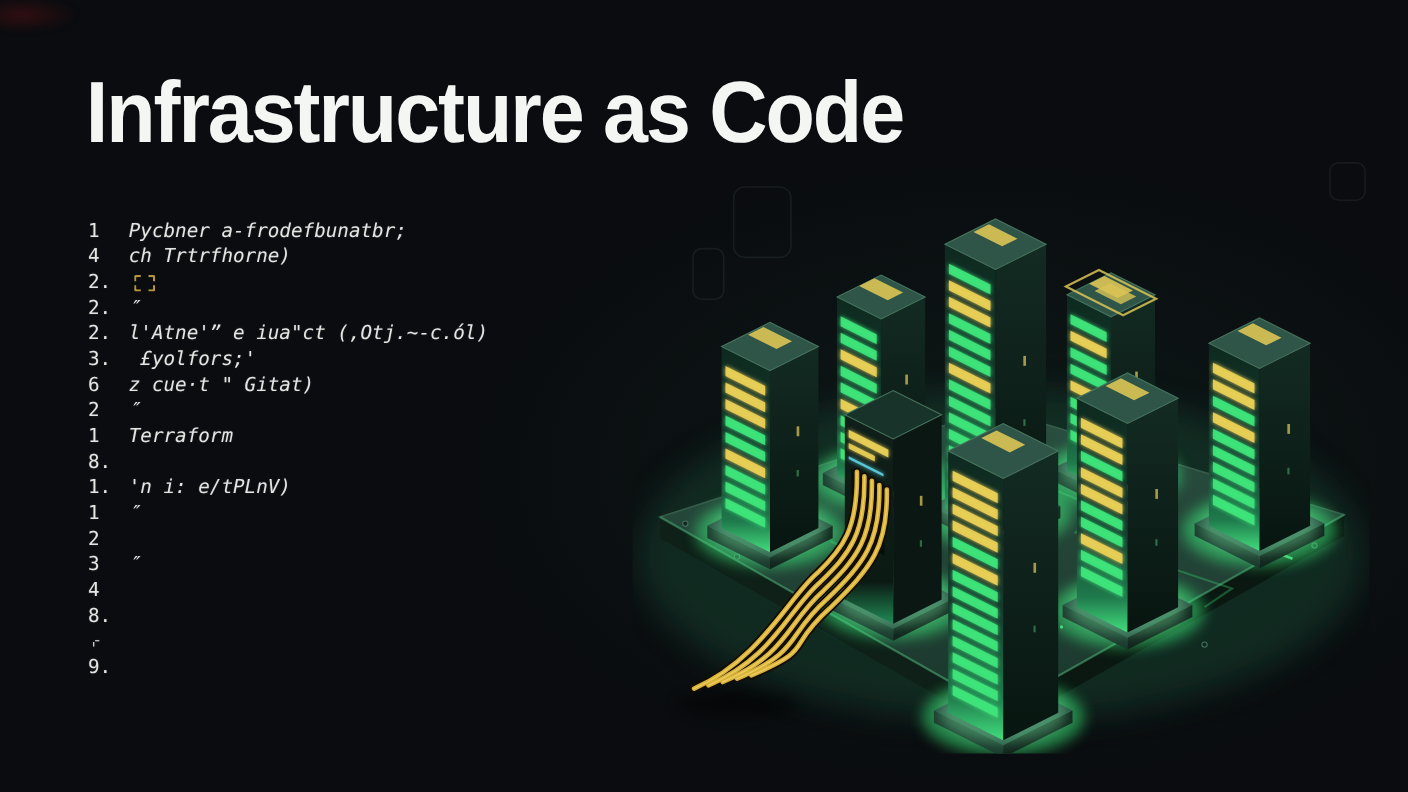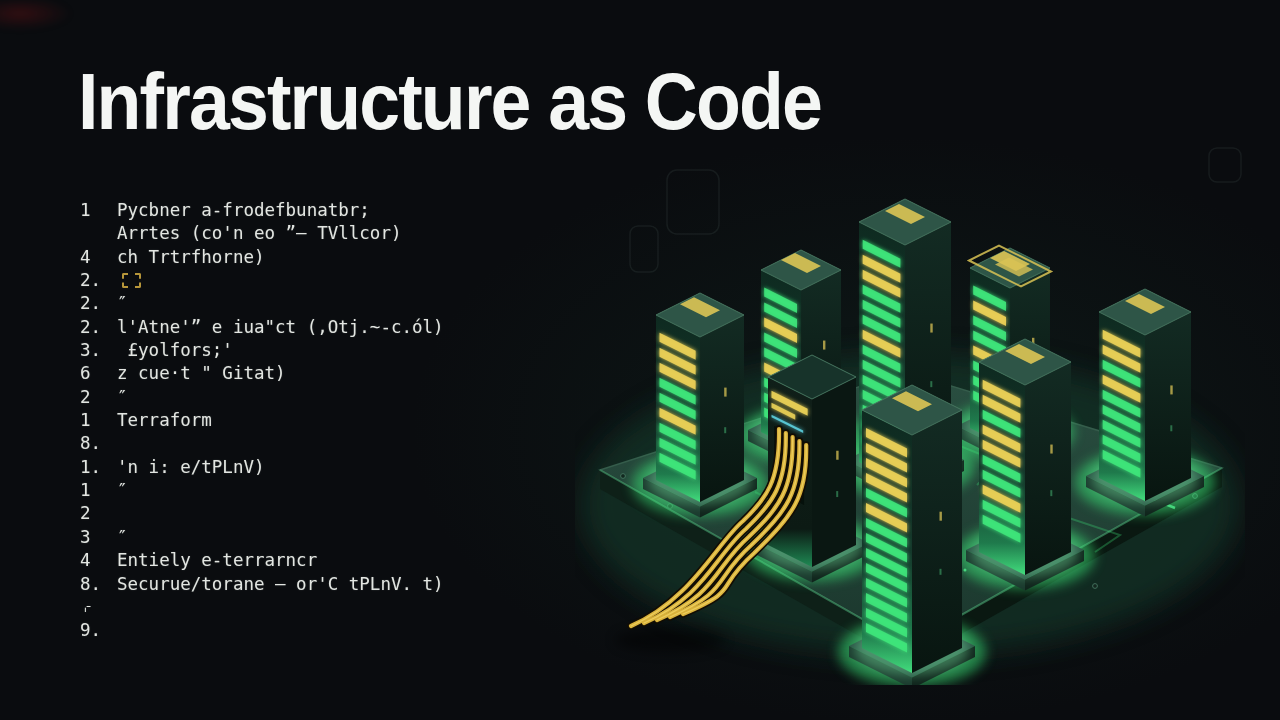--- a/index.html
+++ b/index.html
@@ -11,41 +11,37 @@
           background:radial-gradient(ellipse at 35% 45%, rgba(110,18,22,.4), rgba(110,18,22,0) 70%);
           filter:blur(3px);}
   h1.title{position:absolute;left:78px;top:62px;margin:0;color:#f4f6f4;
            font-family:"Liberation Sans",sans-serif;font-weight:800;font-size:79px;
            letter-spacing:-2px;line-height:1;white-space:nowrap;
            transform:scaleX(.93);transform-origin:left top;}
   .code{position:absolute;left:80px;top:199px;color:#e3e6e2;font-size:17.5px;
         text-shadow:0 0 2px rgba(240,255,245,.18);}
   .crow{display:flex;height:23.35px;line-height:23.35px;align-items:center;}
   .ln{display:inline-block;width:37px;flex:0 0 37px;}
-  .tx{white-space:pre;}
+  .tx{white-space:pre;font-style:italic;}
   .bricon{display:inline-block;width:15px;height:11px;margin-left:5px;border:2px dashed #c9a53f;
           border-radius:2px;opacity:.9;}
   .art{position:absolute;left:575px;top:140px;width:670px;height:545px;}
 </style>
 </head>
 <body>
 
 <div class="slide">
   <div class="smudge"></div>
   <h1 class="title">Infrastructure as Code</h1>
   <div class="code" id="code-lines">
       <div class="crow">
         <span class="ln">1</span>
         <span class="tx">Pycbner a-frodefbunatbr;</span>
       </div>
       <div class="crow">
-        <span class="ln"></span>
-        <span class="tx">Arrtes (co'n eo ”– TVllcor)</span>
-      </div>
-      <div class="crow">
         <span class="ln">4</span>
         <span class="tx">ch Trtrfhorne)</span>
       </div>
       <div class="crow">
         <span class="ln">2.</span>
         <span class="tx"></span>
         <span class="bricon"></span>
       </div>
       <div class="crow">
         <span class="ln">2.</span>
@@ -84,25 +80,23 @@
       </div>
       <div class="crow">
         <span class="ln">2</span>
       </div>
       <div class="crow">
         <span class="ln">3</span>
         <span class="tx">″</span>
       </div>
       <div class="crow">
         <span class="ln">4</span>
-        <span class="tx">Entiely e-terrarncr</span>
       </div>
       <div class="crow">
         <span class="ln">8.</span>
-        <span class="tx">Securue/torane – or'C tPLnV. t)</span>
       </div>
       <div class="crow">
         <span class="ln">⌌</span>
       </div>
       <div class="crow">
         <span class="ln">9.</span>
       </div>
     </div>
   <div class="art">
     <svg id="art-svg" width="670" height="545" viewBox="0 0 670 545">

